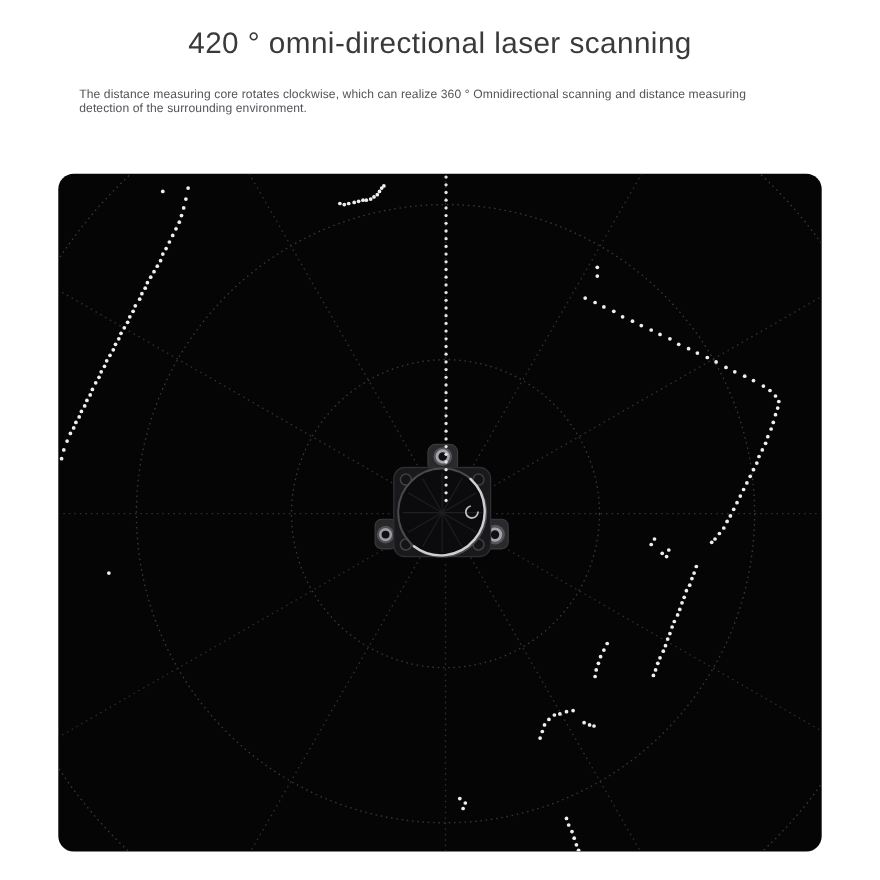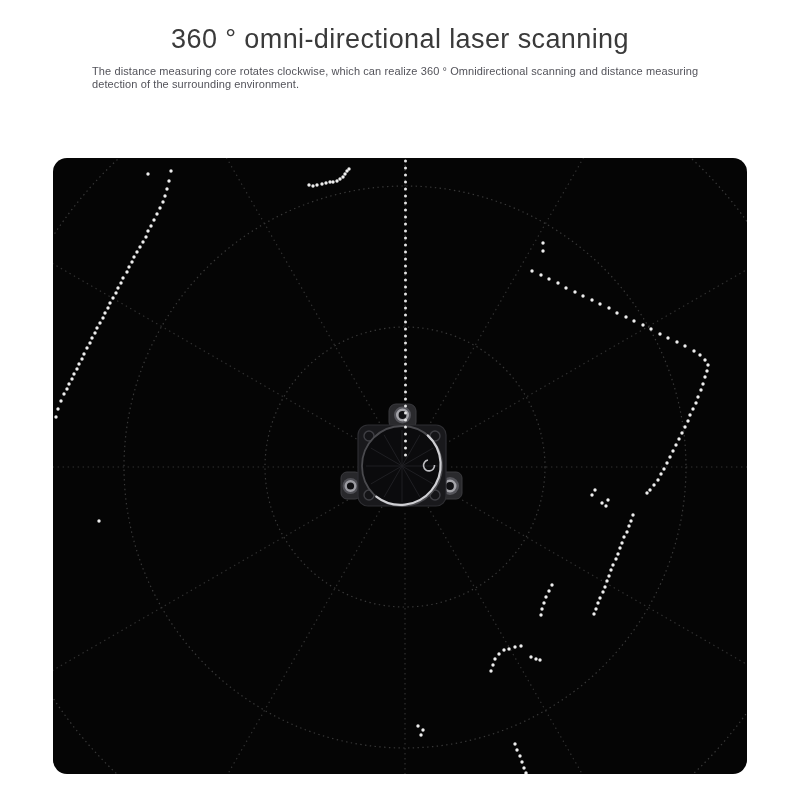--- a/index.html
+++ b/index.html
@@ -10,34 +10,34 @@
   }
   .title{
     position:absolute;top:24px;left:0;width:800px;margin:0;
     font-size:27px;font-weight:400;color:#3a3a3a;text-align:center;
     letter-spacing:0.4px;
   }
   .para{
     position:absolute;margin:0;font-size:11px;line-height:12.5px;
     color:#53535a;white-space:pre-line;letter-spacing:0.1px;
   }
-  .para-1{top:65px;left:72px;width:660px;margin-left:20px;}
+  .para-1{top:80px;left:72px;width:660px;}
   .para-2{top:115px;left:145px;width:540px;}
   .radar-panel{
     position:absolute;left:53px;top:158px;width:694px;height:616px;
     background:#050505;border-radius:14px;overflow:hidden;
   }
   .radar-panel svg{display:block;width:694px;height:616px;}
 </style>
 </head>
 <body>
 
 <div class="page">
 
-  <h1 class="title">360 ° omni-directional laser scanning</h1>
+  <h1 class="title">420 ° omni-directional laser scanning</h1>
 
   <p class="para para-1">The distance measuring core rotates clockwise, which can realize 360 ° Omnidirectional scanning and distance measuring
 detection of the surrounding environment.</p>
 
   <div class="radar-panel">
     <svg id="radar-svg" viewBox="53 158 694 616">
 
       <g id="grid-layer">
           <circle cx="405" cy="467" r="140" fill="none" stroke="#3c3c3c" stroke-width="1.2" stroke-dasharray="1.4 3.4" opacity="0.95"></circle>
           <circle cx="405" cy="467" r="281" fill="none" stroke="#3c3c3c" stroke-width="1.2" stroke-dasharray="1.4 3.4" opacity="0.95"></circle>

